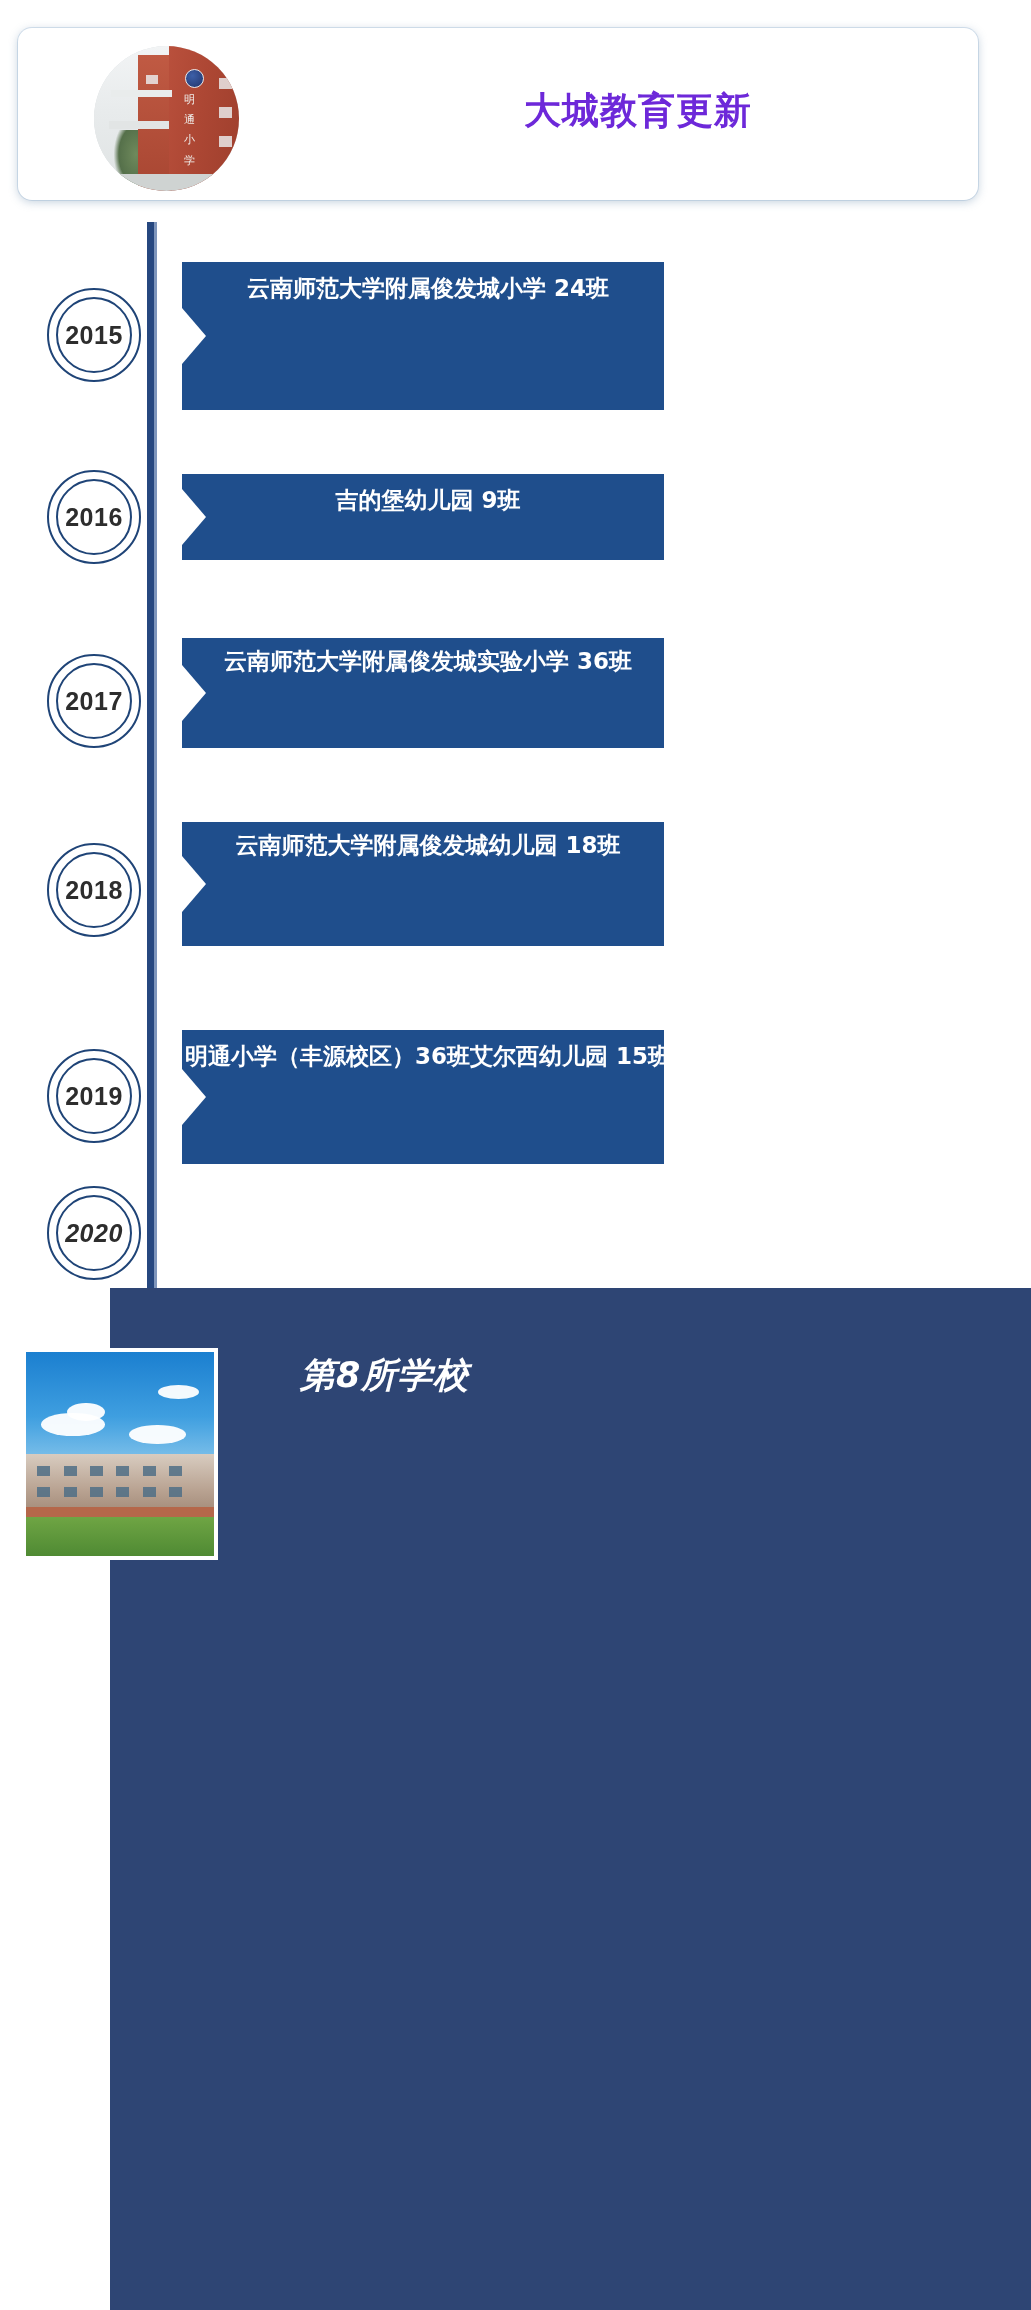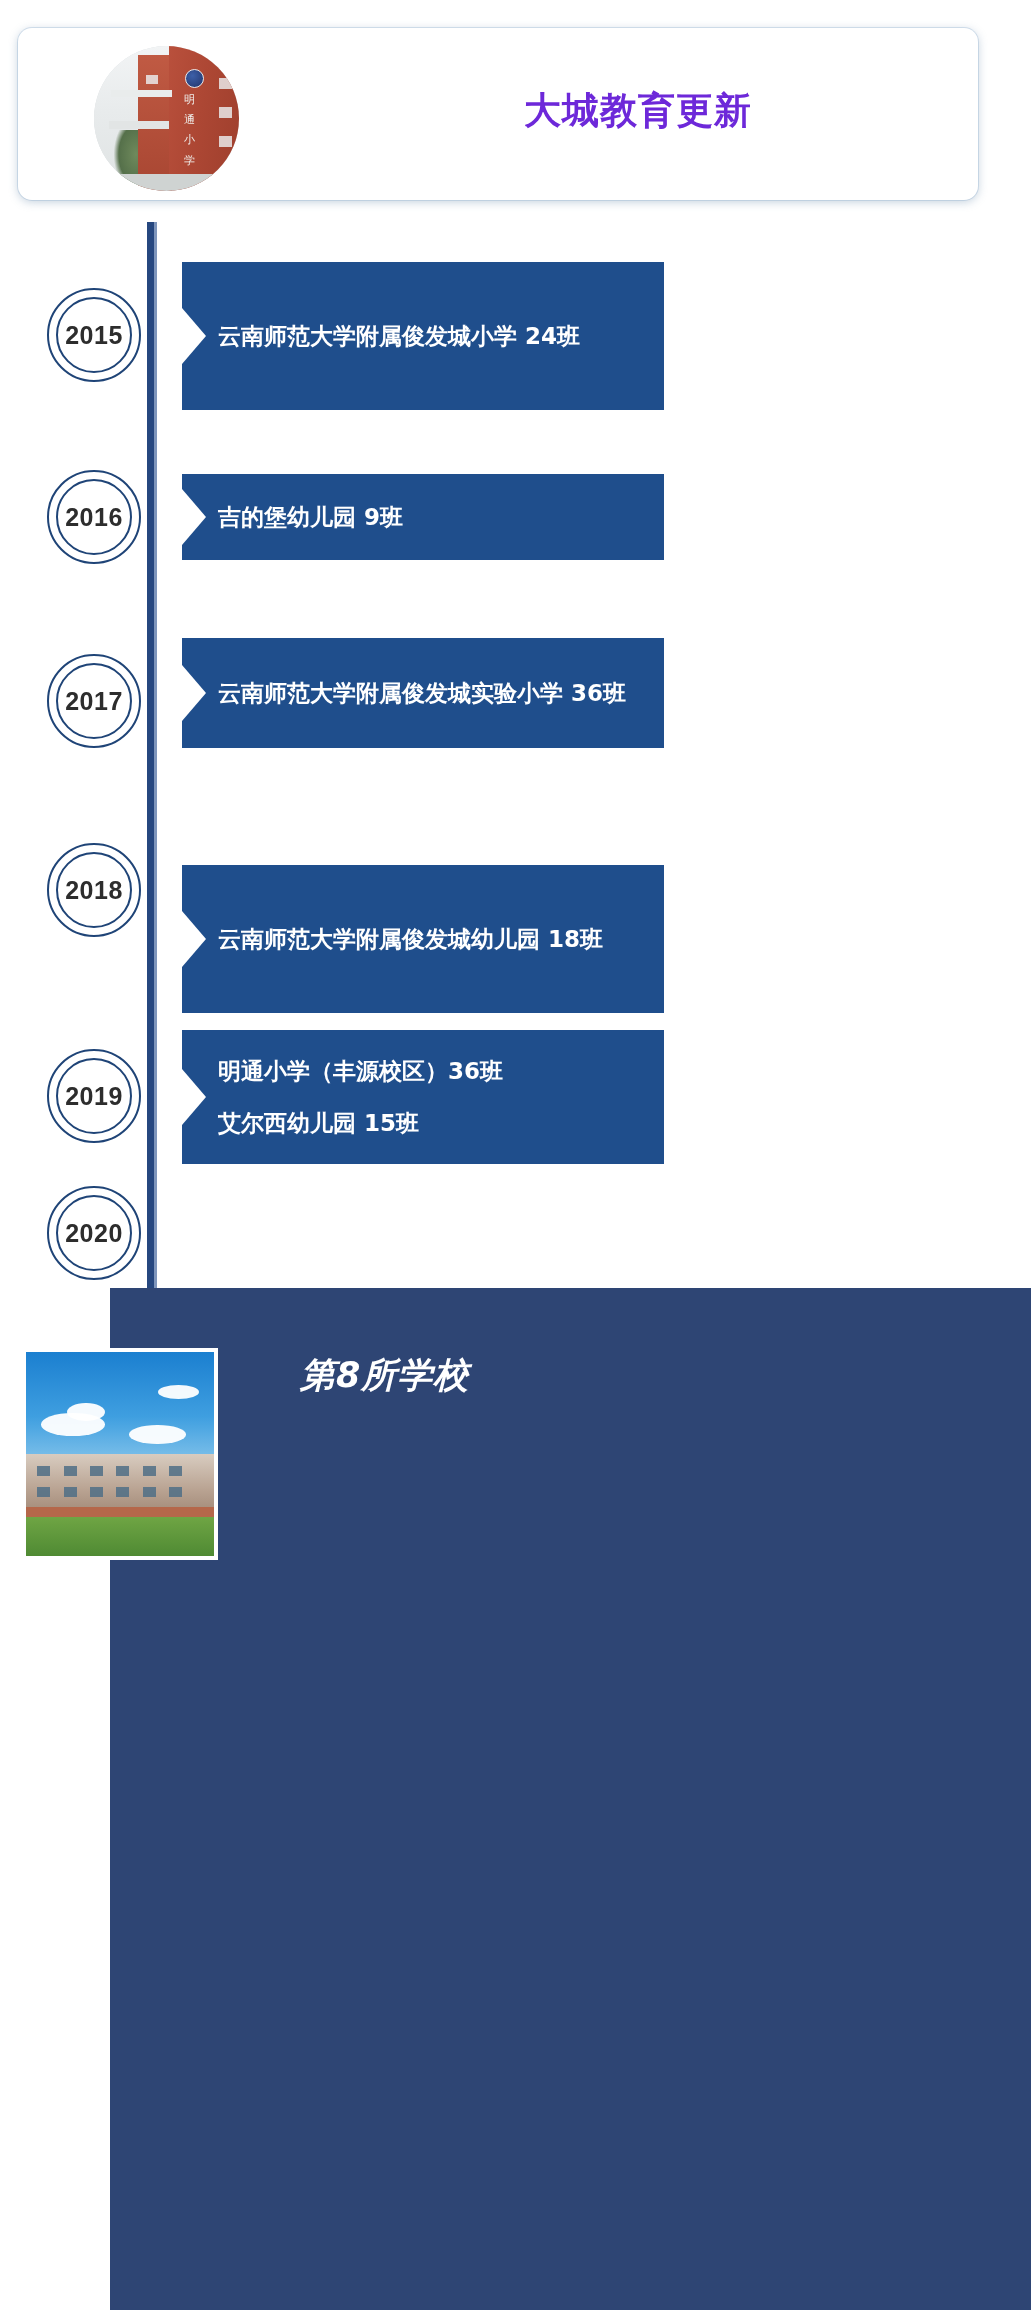--- a/index.html
+++ b/index.html
@@ -75,21 +75,21 @@
   .year-label{
     position:relative;z-index:2;
     font-size:25px;font-weight:700;color:#2d2d2d;
     font-family:"Liberation Sans",sans-serif;letter-spacing:.5px;
   }
 
   
   .banner{
     position:absolute;left:182px;
     background:#1f4e8c;
-    display:flex;flex-direction:column;justify-content:center;
+    display:flex;flex-direction:row;justify-content:center;
     box-sizing:border-box;
     padding:0 26px 0 36px;
   }
   .banner::before{
     
     content:"";position:absolute;left:0;top:50%;
     transform:translateY(-50%);
     width:0;height:0;
     border-top:28px solid transparent;
     border-bottom:28px solid transparent;
@@ -180,37 +180,37 @@
 </div>
 <div class="year-circle" style="left:47px;top:654px;">
   <span class="year-label">2017</span>
 </div>
 <div class="year-circle" style="left:47px;top:843px;">
   <span class="year-label">2018</span>
 </div>
 <div class="year-circle" style="left:47px;top:1049px;">
   <span class="year-label">2019</span>
 </div>
-<div class="year-circle" style="left:47px;top:1186px;">
+<div class="year-circle" style="left:47px;top:1186px;font-style:italic;">
   <span class="year-label">2020</span>
 </div>
 
 <div class="banner" style="top:262px;height:148px;width:482px;">
   <div class="banner-line">云南师范大学附属俊发城小学 24班</div>
 </div>
 
 <div class="banner" style="top:474px;height:86px;width:482px;">
   <div class="banner-line">吉的堡幼儿园 9班</div>
 </div>
 
 <div class="banner" style="top:638px;height:110px;width:482px;">
   <div class="banner-line wrap">云南师范大学附属俊发城实验小学 36班</div>
 </div>
 
-<div class="banner" style="top:822px;height:148px;width:482px;margin-top:43px;">
+<div class="banner" style="top:822px;height:124px;width:482px;">
   <div class="banner-line wrap">云南师范大学附属俊发城幼儿园 18班</div>
 </div>
 
 <div class="banner" style="top:1030px;height:134px;width:482px;">
   <div class="banner-line">明通小学（丰源校区）36班</div>
   <div class="banner-line">艾尔西幼儿园 15班</div>
 </div>
 
 <div class="footer-panel"></div>
 

